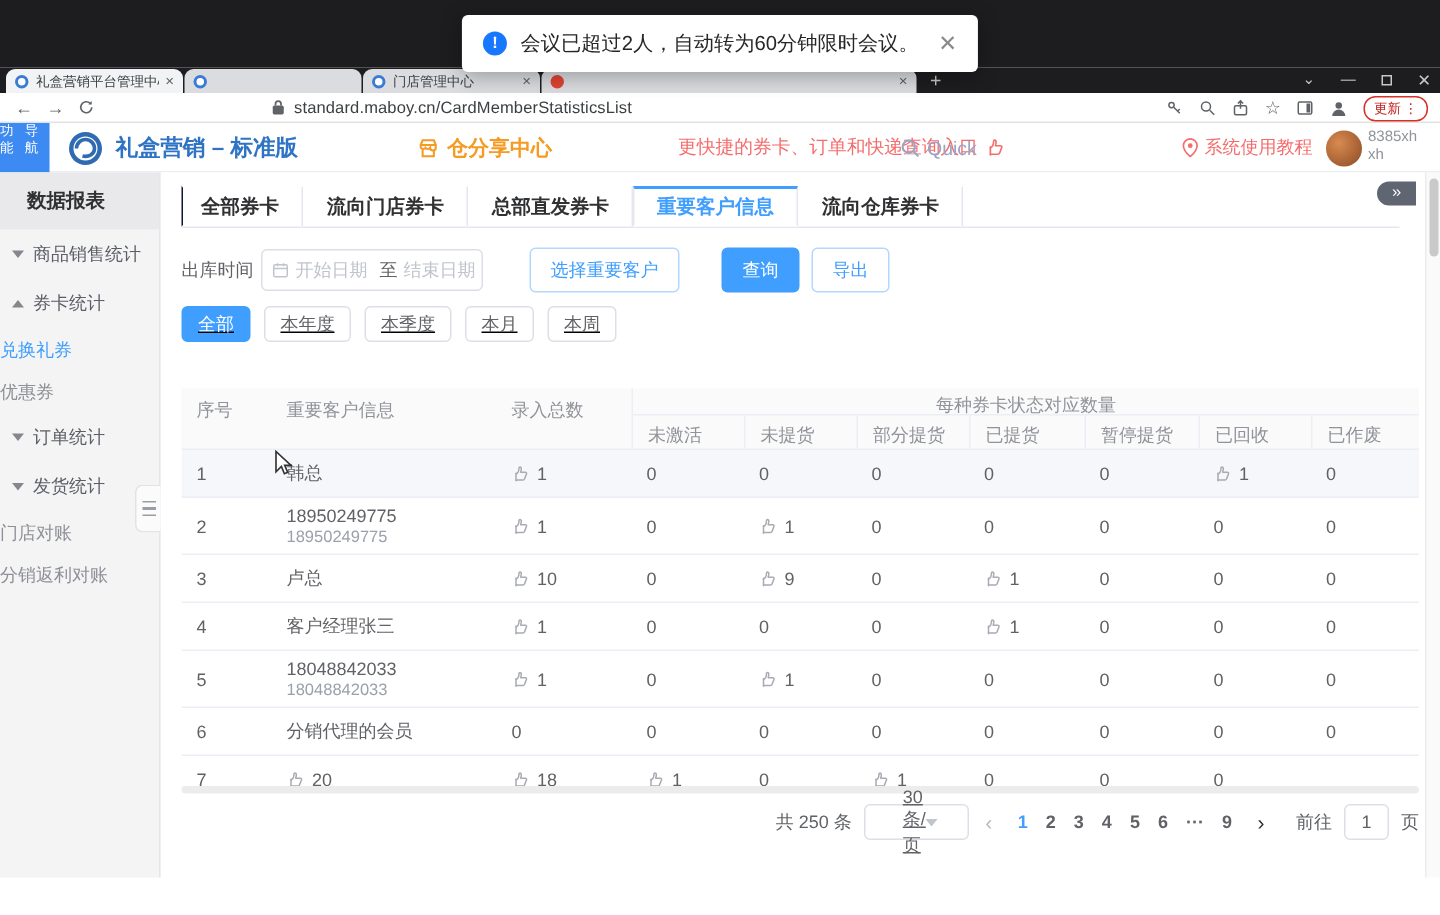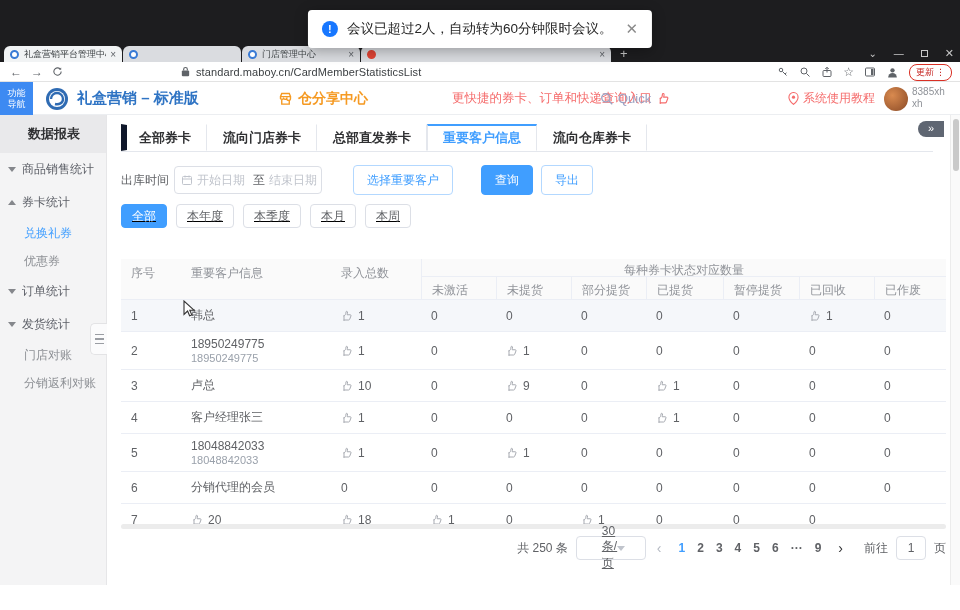--- a/index.html
+++ b/index.html
@@ -22,47 +22,47 @@
 
   .toolbar { position:absolute; top:62px; left:0; width:960px; height:20px; background:#fff; border-bottom:1px solid #e3e3e3; display:flex; align-items:center; font-size:11px; color:#3c4043; }
   .navbtns { display:flex; gap:9px; margin-left:10px; color:#5f6368; font-size:12px; align-items:center; }
   .urlzone { display:flex; align-items:center; margin-left:118px; gap:6px; }
   .urltext { font-size:11px; color:#3c4043; letter-spacing:.1px; }
   .tb-icons { position:absolute; right:0; top:0; height:20px; display:flex; align-items:center; gap:10px; padding-right:8px; }
   .updatepill { display:flex; align-items:center; gap:2px; border:1px solid #d93025; border-radius:8px; color:#c5221f; font-size:9px; padding:1px 6px; }
 
   
   .appheader { position:absolute; top:82px; left:0; width:960px; height:33px; background:#fff; border-bottom:1px solid #eceef1; }
-  .navbox { position:absolute; left:0; top:0; width:33px; height:33px; background:#3d8af2; color:#fff; font-size:9px; display:flex; flex-direction:column; align-items:center; justify-content:center; line-height:11px; }
+  .navbox { position:absolute; left:0; top:0; width:33px; height:33px; background:#3d8af2; color:#fff; font-size:9px; display:flex; flex-direction:row; align-items:flex-start; justify-content:center; line-height:11px; }
   .brandwrap { position:absolute; left:45px; top:0; height:33px; display:flex; align-items:center; gap:8px; }
   .brand { font-size:15px; font-weight:bold; color:#2f74c4; }
   .sharecenter { position:absolute; left:278px; top:0; height:33px; display:flex; align-items:center; gap:5px; color:#f59a23; font-weight:bold; font-size:14px; }
   .quickentry { position:absolute; left:452px; top:0; height:33px; display:flex; align-items:center; gap:5px; color:#f56c6c; font-size:12.5px; }
   .quicksearch { position:absolute; left:600px; top:0; height:33px; display:flex; align-items:center; gap:4px; color:#9da3c3; font-size:13px; }
   .tutorial { position:absolute; left:788px; top:0; height:33px; display:flex; align-items:center; gap:4px; color:#f56c6c; font-size:12px; }
   .avatar { position:absolute; left:884px; top:5px; width:24px; height:24px; border-radius:50%; background:radial-gradient(circle at 35% 35%, #d98a4f, #8a4a26); }
   .usermeta { position:absolute; left:912px; top:4px; font-size:10px; color:#909399; line-height:12px; }
 
   
   .sidebar { position:absolute; top:115px; left:0; width:107px; height:470px; background:#f4f4f5; border-right:1px solid #e6e6e8; }
-  .sb-title { height:38px; background:#e9e9eb; color:#303133; font-weight:bold; font-size:13px; display:flex; align-items:center; padding-left:28px; }
+  .sb-title { height:38px; background:#e9e9eb; color:#303133; font-weight:bold; font-size:13px; display:flex; align-items:center; padding-left:18px; }
   .sb-item { height:33px; display:flex; align-items:center; gap:6px; padding-left:8px; font-size:12px; color:#5b5e66; }
-  .sb-child { height:28px; display:flex; align-items:center; padding-left:24px; font-size:12px; color:#8d9095; }
+  .sb-child { height:28px; display:flex; align-items:center; font-size:12px; color:#8d9095; }
   .sb-child.active { color:#409eff; }
   .tri { width:0; height:0; border-left:4px solid transparent; border-right:4px solid transparent; }
   .tri.down { border-top:5px solid #85878c; }
   .tri.up { border-bottom:5px solid #85878c; }
   .sb-handle { position:absolute; right:-1px; top:208px; width:17px; height:32px; background:#fbfbfc; border:1px solid #e3e3e5; border-right:none; border-radius:5px 0 0 5px; display:flex; flex-direction:column; align-items:center; justify-content:center; gap:3px; }
   .sb-handle i { display:block; width:9px; height:1.5px; background:#9a9da3; }
 
   
   .main { position:absolute; top:115px; left:108px; width:840px; height:470px; background:#fff; padding:9px 0 0 13px; }
   .ctabs { display:flex; height:28px; border-bottom:1px solid #e4e7ed; width:812px; }
   .ctab { padding:0 15px; font-size:13px; color:#303133; line-height:26px; border:1px solid transparent; border-right:1px solid #e4e7ed; font-weight:bold; }
-  .ctab:first-child { border-left:6px solid #0f172a;padding-left:12px; }
+  .ctab:first-child { border-left:1px solid #0f172a;padding-left:12px; }
   .ctab.active { color:#409eff; border-top:2px solid #409eff; border-left:1px solid #e4e7ed; background:#fff; line-height:24px; }
   .collapse-btn { position:absolute; right:4px; top:6px; width:26px; height:16px; background:#5f6672; color:#fff; font-size:11px; line-height:15px; text-align:center; border-radius:8px 0 0 8px; }
 
   .filter-row { display:flex; align-items:center; margin-top:13px; height:30px; font-size:12px; color:#606266; }
   .daterange { display:flex; align-items:center; width:148px; height:28px; border:1px solid #dcdfe6; border-radius:4px; margin-left:5px; padding:0 6px; gap:4px; background:#fff; }
   .daterange input { border:none; outline:none; width:52px; font-size:12px; color:#606266; font-family:inherit; background:transparent; }
   .daterange input::placeholder { color:#c0c4cc; }
   .zhi { color:#606266; flex:none; }
   .btn { border-radius:4px; font-size:12px; height:30px; padding:0 13px; display:flex; align-items:center; justify-content:center; }
   .btn.plain { background:#fff; border:1px solid #b3d8ff; color:#409eff; }

